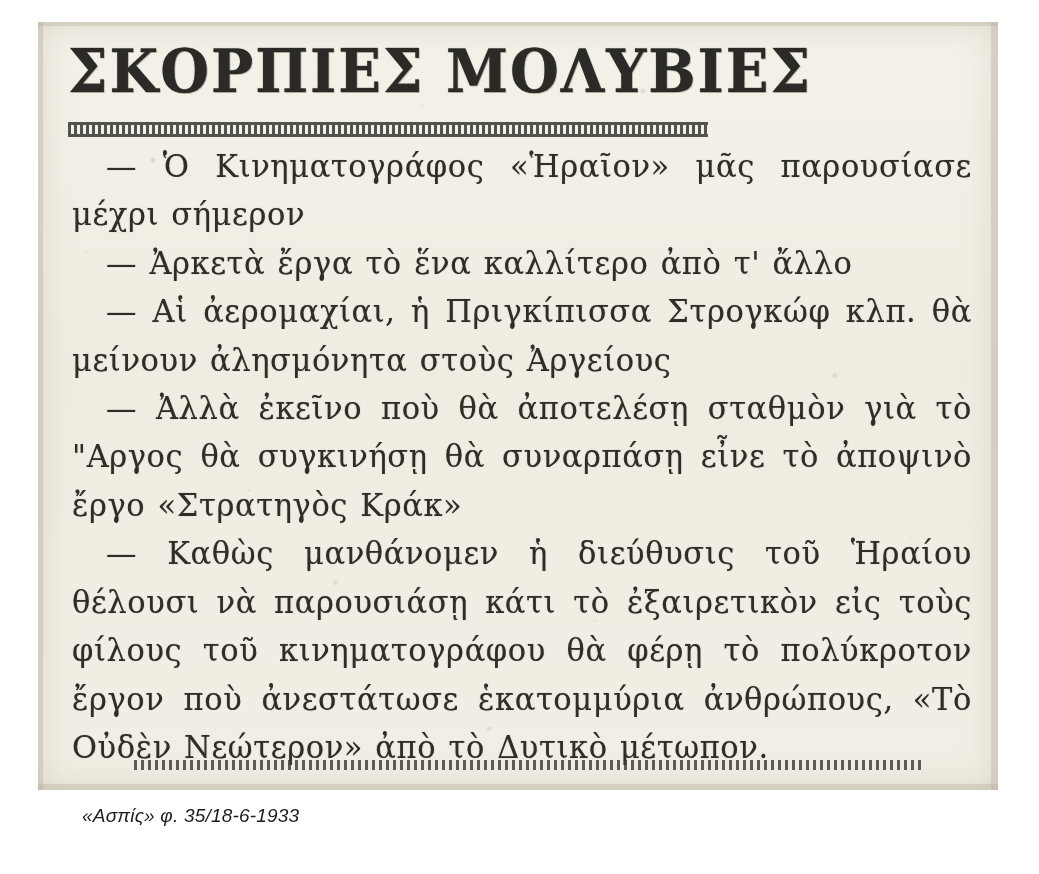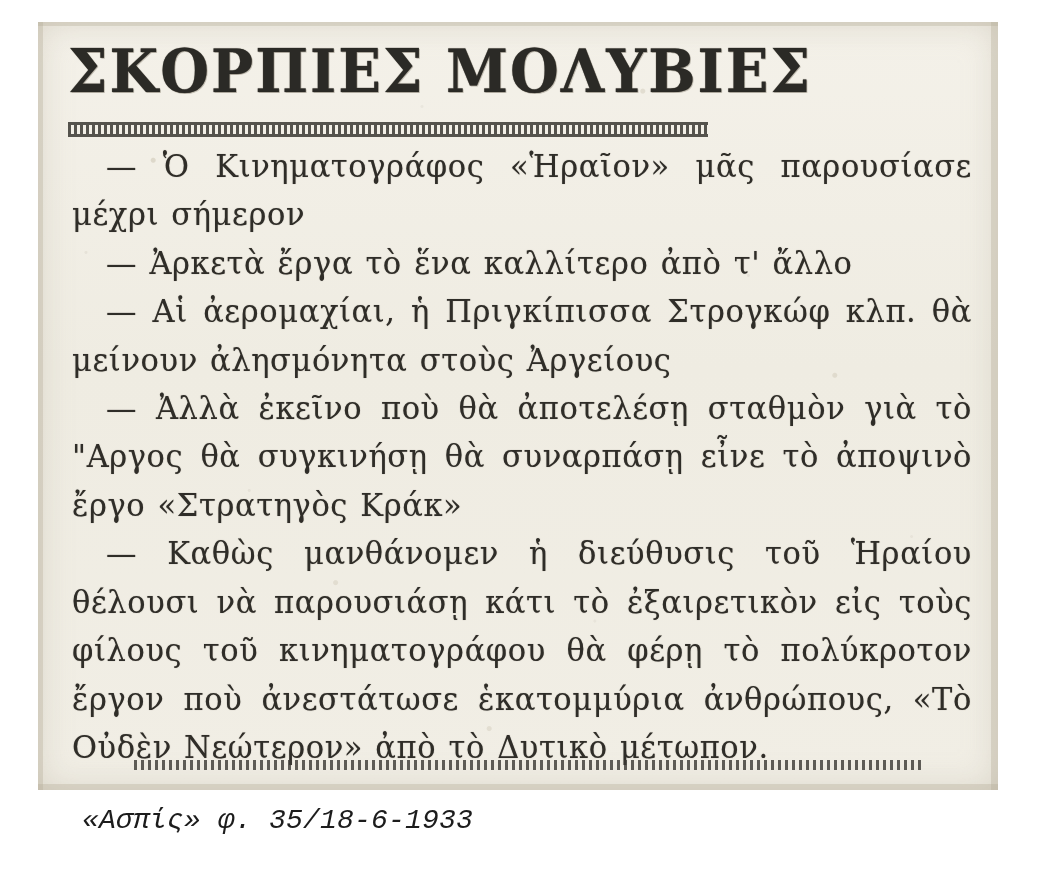--- a/index.html
+++ b/index.html
@@ -114,23 +114,23 @@
     height: 10px;
     background:
       repeating-linear-gradient(90deg, #3a3833 0 3px, rgba(0,0,0,0) 3px 7px);
     opacity: 0.8;
   }
 
   .caption {
     position: absolute;
     left: 82px;
     top: 805px;
-    font-family: Liberation Mono, monospace;
+    font-family: Liberation Sans, sans-serif;
     font-style: italic;
-    font-size: 28px;
+    font-size: 19px;
     color: #1c1c1c;
     letter-spacing: 0.2px;
   }
 
   
   .edge {
     position: absolute;
     pointer-events: none;
     background: rgba(180,172,152,0.35);
   }

